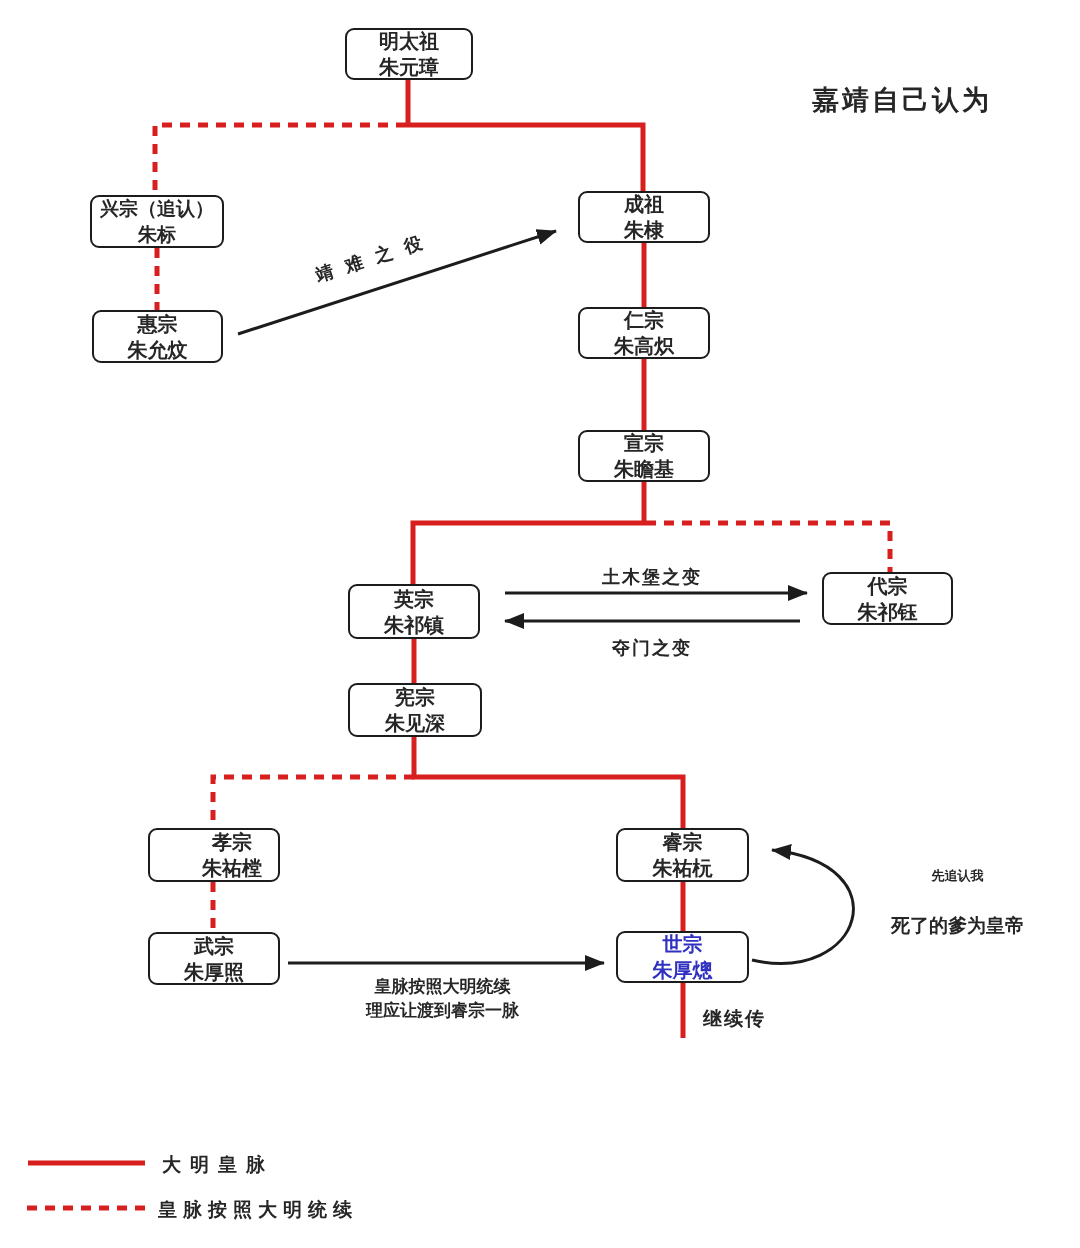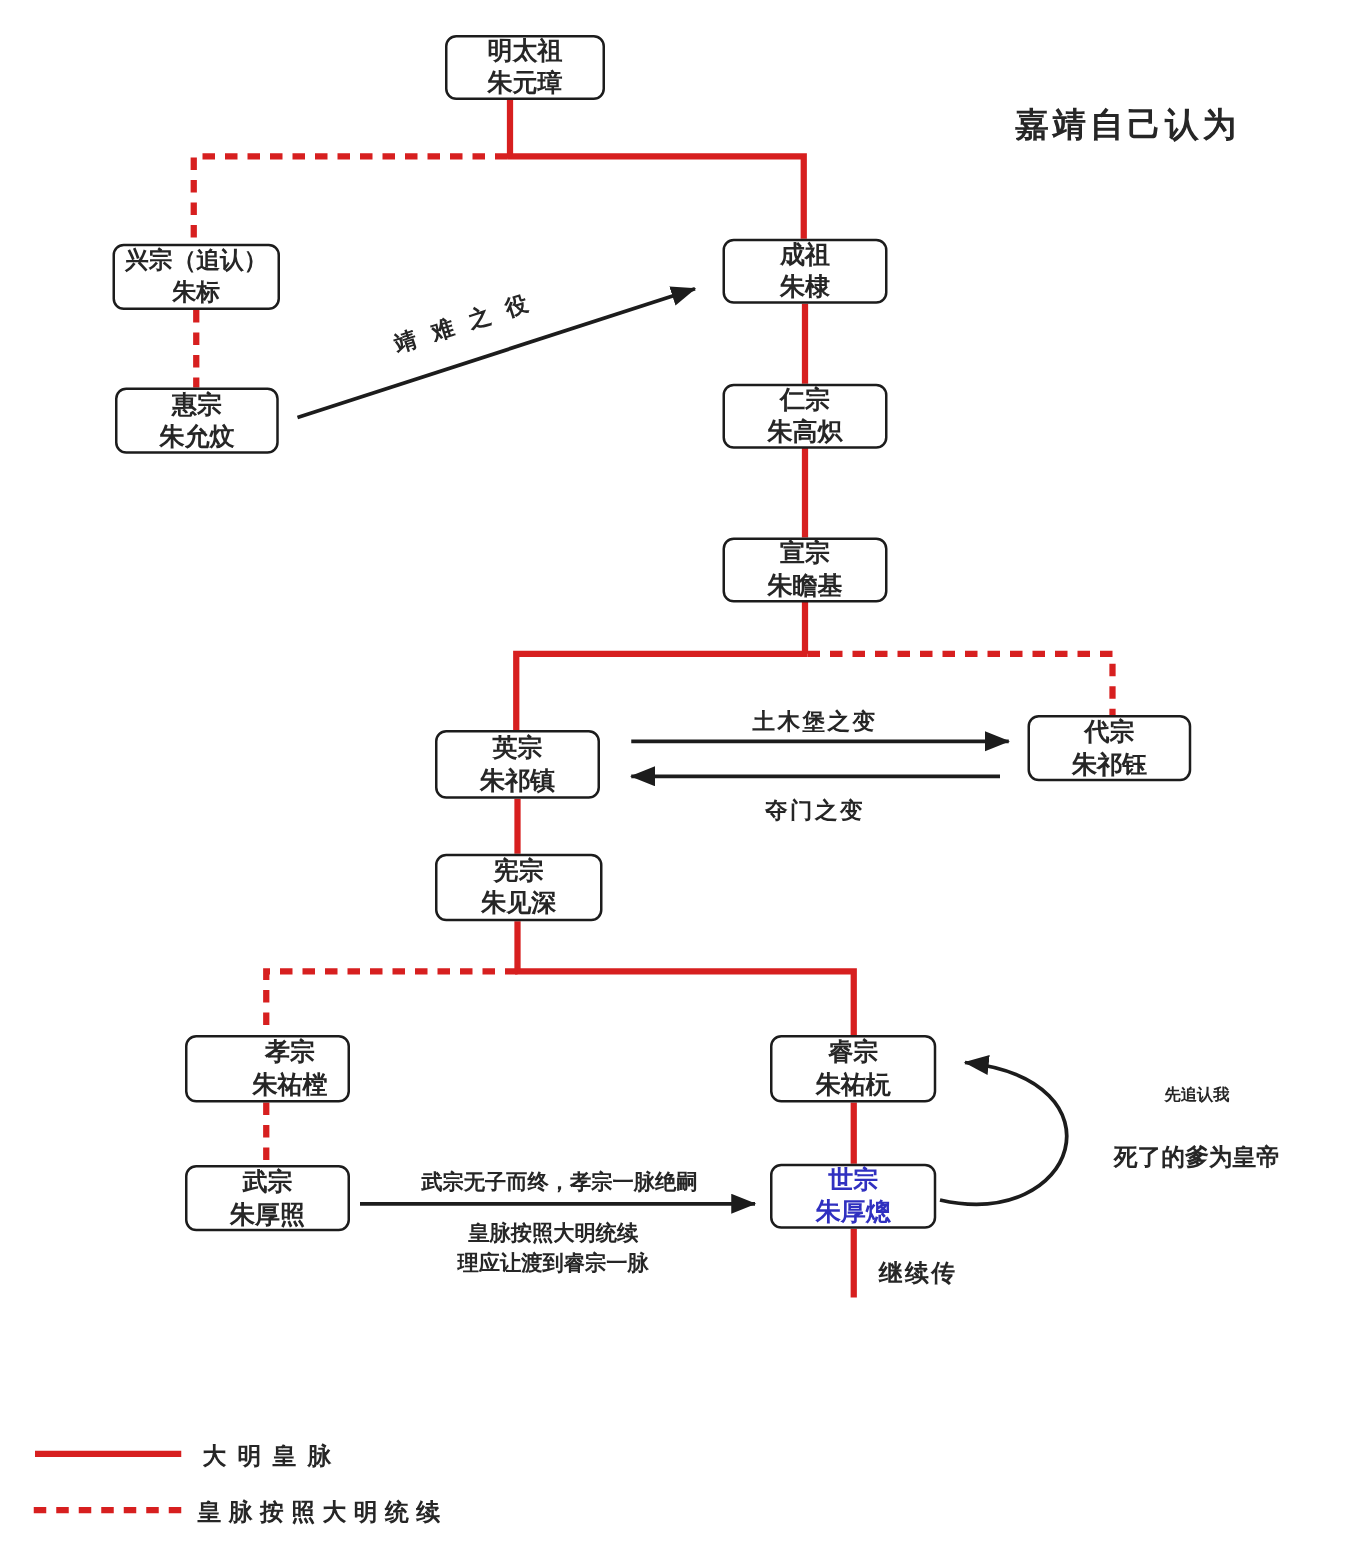--- a/index.html
+++ b/index.html
@@ -82,21 +82,21 @@
     <line class="black-arrow" marker-end="url(#arrowhead)" x1="800" y1="621" x2="505" y2="621"></line>
     <line class="black-arrow" marker-end="url(#arrowhead)" x1="288" y1="963" x2="604" y2="963"></line>
     <path class="black-arrow" marker-end="url(#arrowhead)" d="M752,960 C862,985 902,864 772,850"></path>
 
     <line class="red-solid" x1="28" y1="1163" x2="145" y2="1163"></line>
     <line class="red-dashed" x1="27" y1="1208" x2="148" y2="1208"></line>
   </svg>
 
   <div class="page-title" style="left:812px;top:82px;">嘉靖自己认为</div>
 
-  <div class="node" style="left:356px;top:28px;width:128px;height:52px;">
+  <div class="node" style="left:345px;top:28px;width:128px;height:52px;">
     <span>明太祖</span>
     <span>朱元璋</span>
   </div>
 
   <div class="node" style="left:90px;top:195px;width:134px;height:53px;font-size:19px;">
     <span>兴宗（追认）</span>
     <span>朱标</span>
   </div>
 
   <div class="node" style="left:578px;top:191px;width:132px;height:52px;">
@@ -153,21 +153,20 @@
     <span>世宗</span>
     <span>朱厚熜</span>
   </div>
 
   <div class="ann diag-label" style="left:290px;top:245px;width:170px;">靖难之役</div>
 
   <div class="ann arrow-label" style="left:562px;top:565px;width:180px;letter-spacing:2px;">土木堡之变</div>
 
   <div class="ann arrow-label" style="left:572px;top:636px;width:160px;letter-spacing:2px;">夺门之变</div>
 
-  <div class="ann arrow-label" style="left:300px;top:934px;width:295px;font-size:17px;">武宗无子而终，孝宗一脉绝嗣</div>
   <div class="ann arrow-label" style="left:300px;top:999px;width:285px;font-size:17px;">理应让渡到睿宗一脉</div>
   <div class="ann arrow-label" style="left:300px;top:975px;width:285px;font-size:17px;">皇脉按照大明统续</div>
 
   <div class="ann arrow-label" style="left:870px;top:867px;width:175px;font-size:13px;">先追认我</div>
   <div class="ann arrow-label" style="left:870px;top:913px;width:175px;font-size:19px;">死了的爹为皇帝</div>
 
   <div class="ann" style="left:703px;top:1006px;font-size:19px;letter-spacing:2px;">继续传</div>
 
   <div class="legend-text ls8" style="left:162px;top:1152px;">大明皇脉</div>
   <div class="legend-text ls6" style="left:158px;top:1197px;">皇脉按照大明统续</div>

